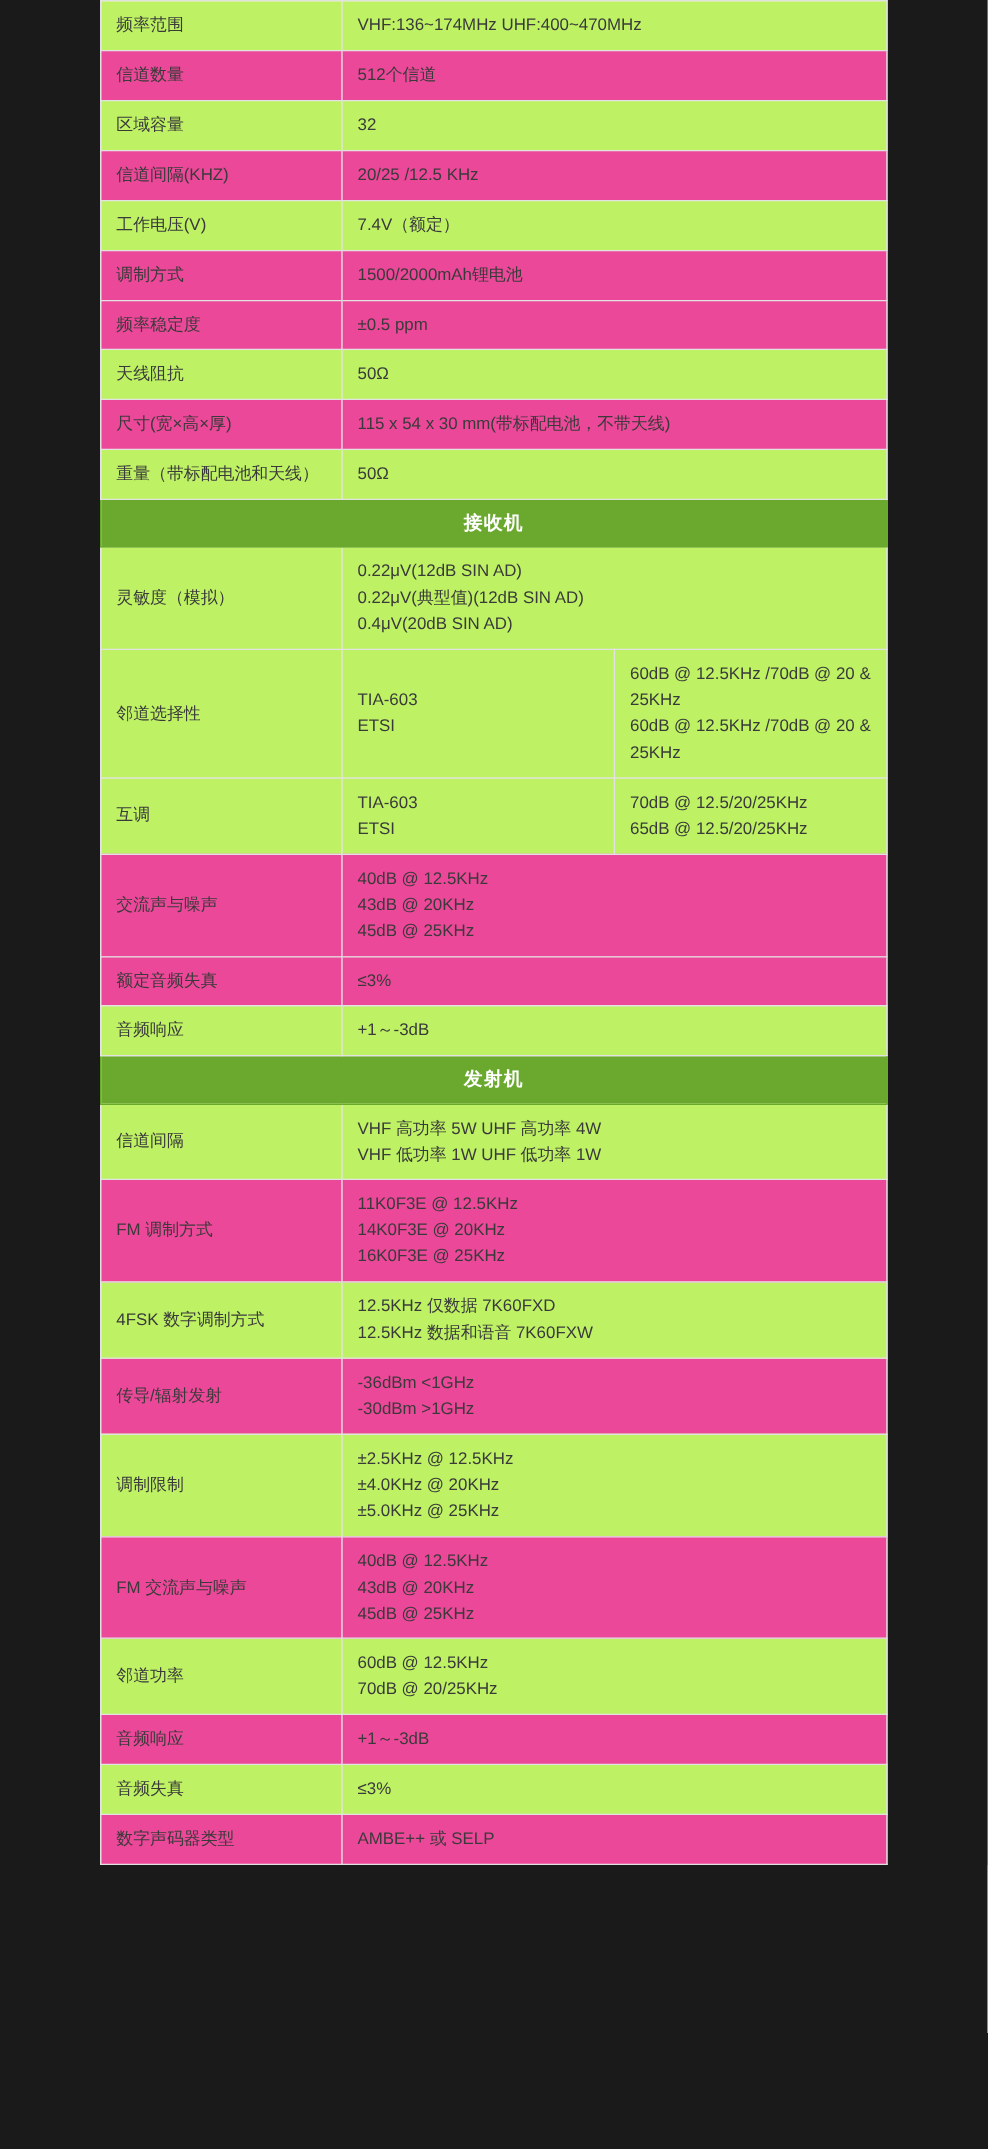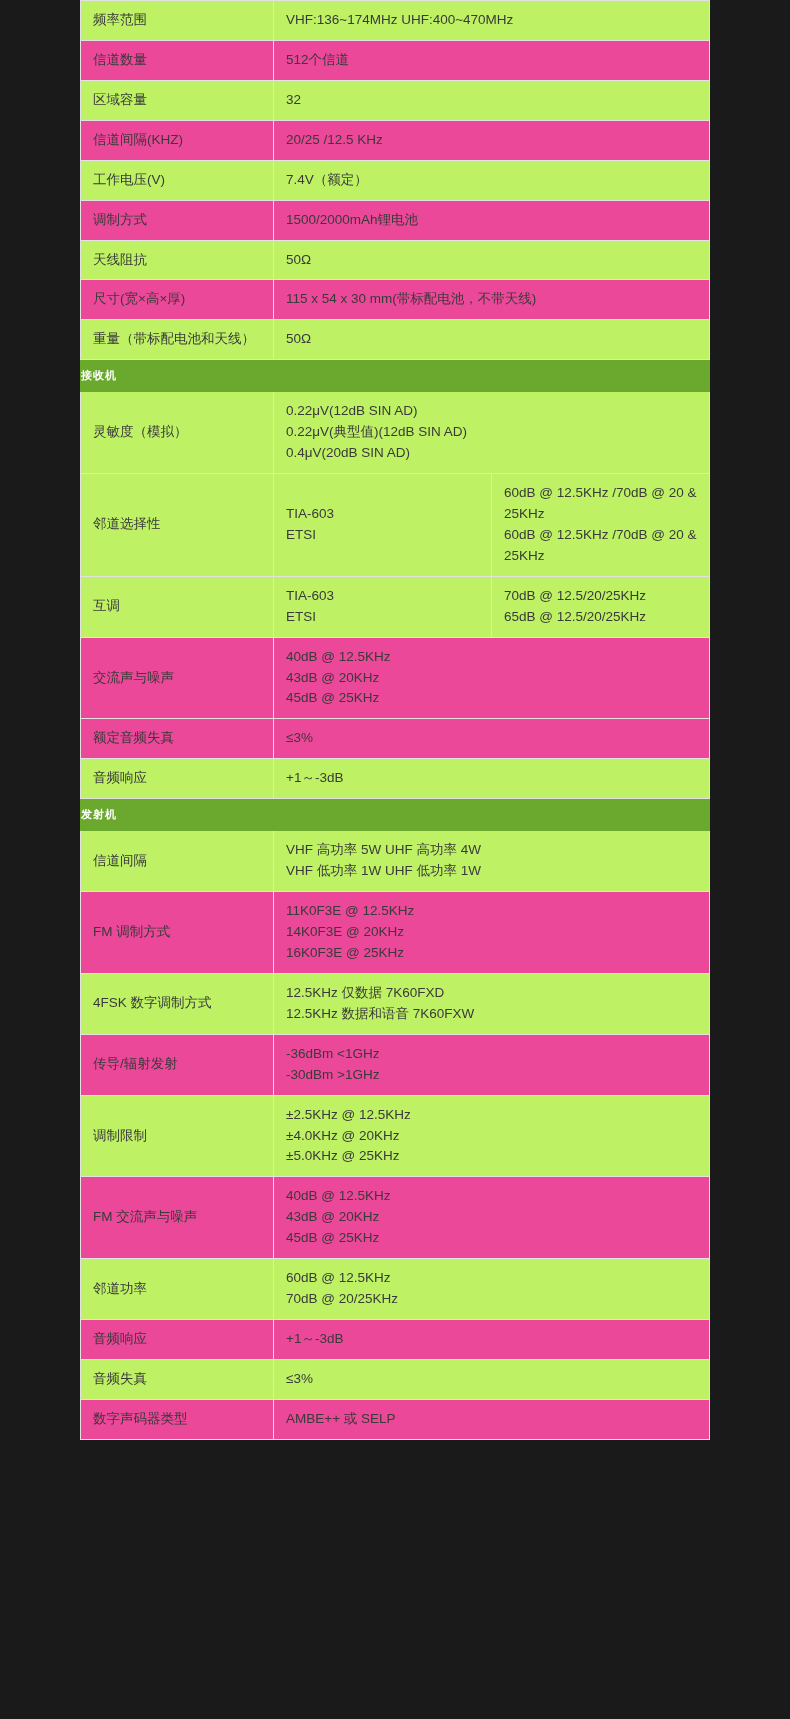--- a/index.html
+++ b/index.html
@@ -43,22 +43,22 @@
   .spec-table td.label {
     width: 168px;
   }
   .spec-table td.sublabel {
     width: 110px;
   }
   .section-row td {
     background: #6aa92e !important;
     border: 1px solid #6aa92e;
     color: #ffffff;
-    text-align: left;
-    font-size: 11px;
+    text-align: center;
+    font-size: 15px;
     font-weight: bold;
     padding: 7px 0;
     letter-spacing: 1px;
   }
   .multiline {
     white-space: pre-line;
   }
   .top-pad { height: 0; }
 </style>
 </head>
@@ -85,20 +85,24 @@
           <td class="value multiline" colspan="2">20/25 /12.5 KHz</td>
         </tr>
         <tr class="row-alt">
           <td class="label multiline">工作电压(V)</td>
           <td class="value multiline" colspan="2">7.4V（额定）</td>
         </tr>
         <tr class="row-norm">
           <td class="label multiline">调制方式</td>
           <td class="value multiline" colspan="2">1500/2000mAh锂电池</td>
         </tr>
+        <tr class="row-norm">
+          <td class="label multiline">频率稳定度</td>
+          <td class="value multiline" colspan="2">±0.5 ppm</td>
+        </tr>
         <tr class="row-alt">
           <td class="label multiline">天线阻抗</td>
           <td class="value multiline" colspan="2">50Ω</td>
         </tr>
         <tr class="row-norm">
           <td class="label multiline">尺寸(宽×高×厚)</td>
           <td class="value multiline" colspan="2">115 x 54 x 30 mm(带标配电池，不带天线)</td>
         </tr>
         <tr class="row-alt">
           <td class="label multiline">重量（带标配电池和天线）</td>

